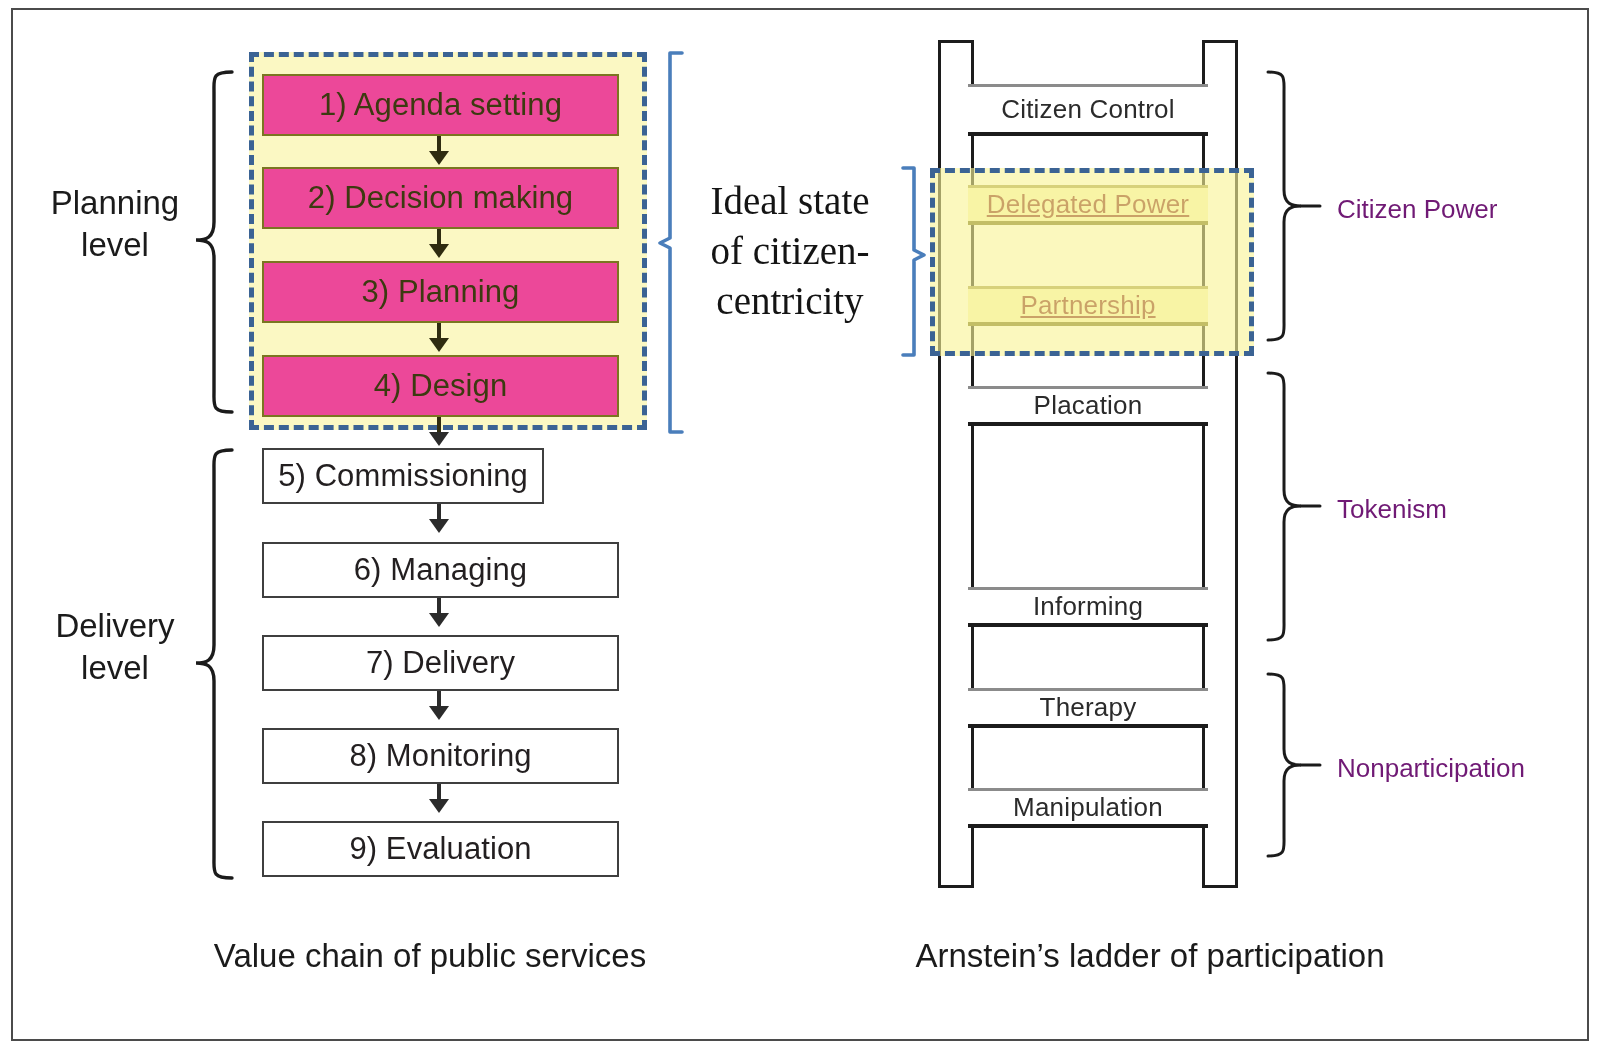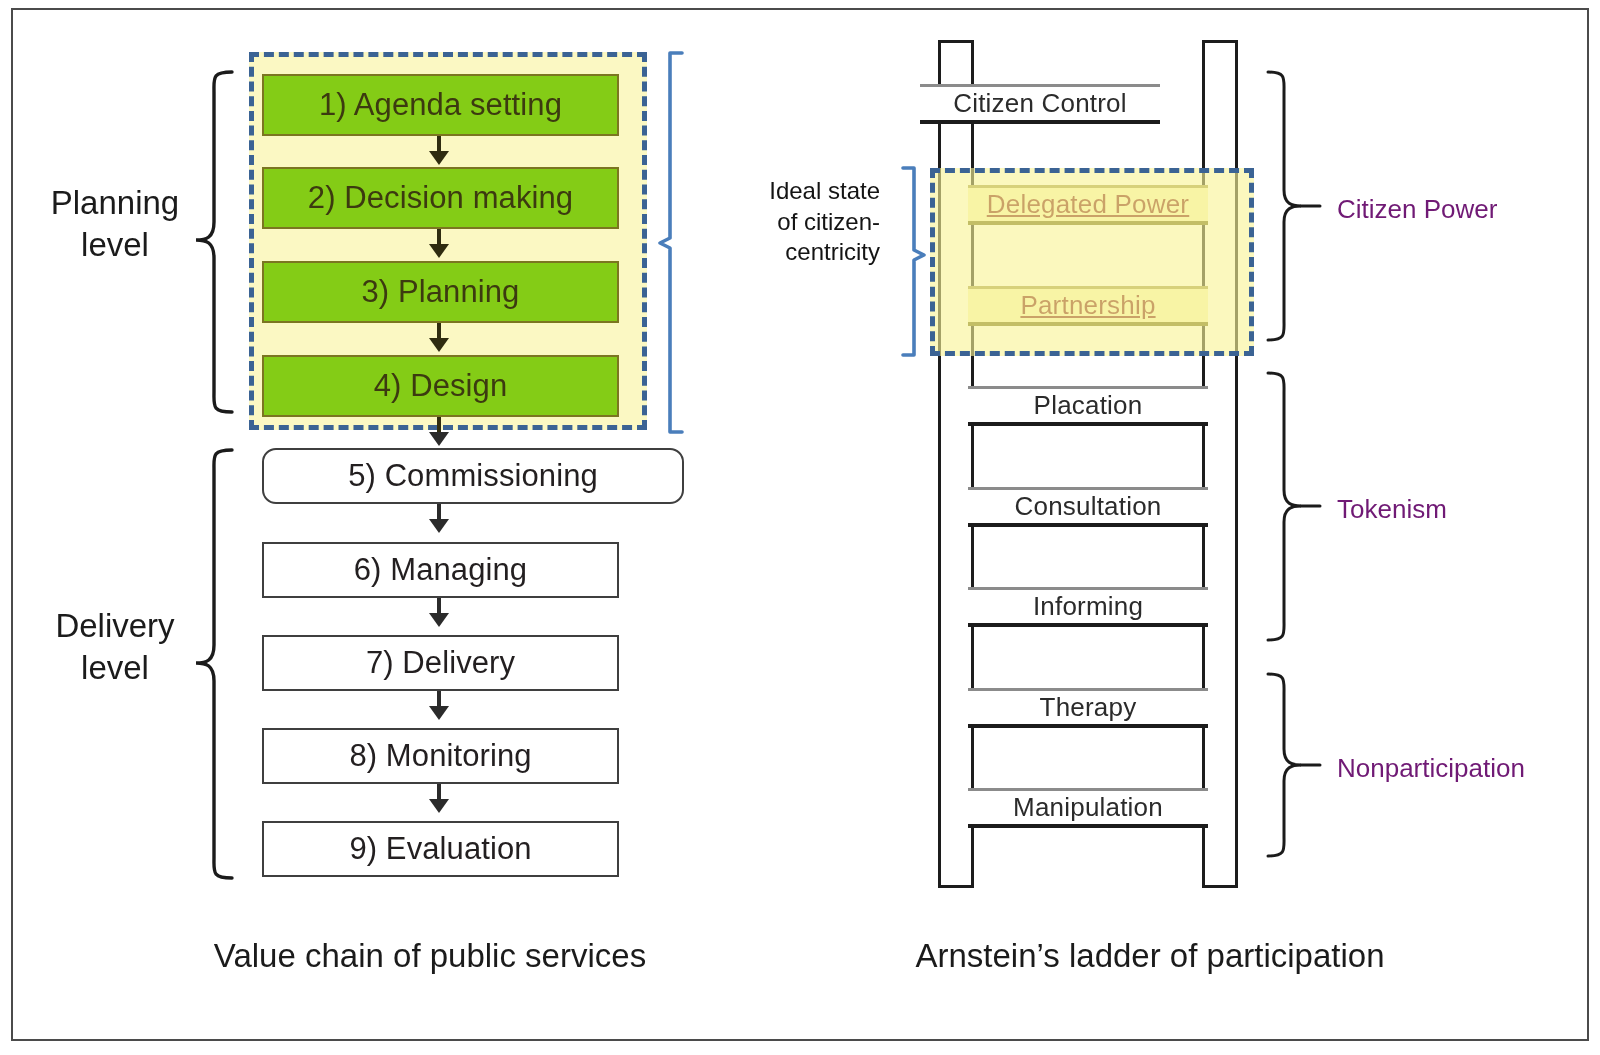--- a/index.html
+++ b/index.html
@@ -28,21 +28,21 @@
     box-sizing:border-box;
     display:flex;align-items:center;justify-content:center;
     font-size:31px;
     color:#231f20;
     background:#ffffff;
     border:2px solid #3f3f3f;
     letter-spacing:.1px;
     white-space:nowrap;
   }
   .flowbox.hl{
-    background:#84cc16;
+    background:#ec4899;
     border:2px solid #7b7521;
     color:#3c3a10;
   }
 
   
   #left-highlight{
     position:absolute;
     left:249px; top:52px;
     width:398px; height:378px;
     background:#fbf8c3;
@@ -78,23 +78,24 @@
   .caption{
     position:absolute;
     font-size:33px;color:#1b1b1b;
     text-align:center;white-space:nowrap;
   }
 
   
   #ideal-text{
     position:absolute;
     left:700px;top:176px;width:180px;
-    font-size:24px;color:#141414;
-    text-align:right;line-height:1.28;
+    font-size:39px;color:#141414;
+    text-align:center;line-height:1.28;
     white-space:pre-line;
+    font-family:Liberation Serif, serif;
   }
 
   
   .rail{
     position:absolute;
     box-sizing:border-box;
     border:3px solid #1c1c1c;
     background:#ffffff;
     width:36px;
   }
@@ -162,21 +163,21 @@
   </div>
   <div class="arrow" style="left:437px;top:323px;height:18px;"></div>
   <div class="arrowhead" style="left:429px;top:338px;"></div>
 
   <div class="flowbox hl" style="left:262px;top:355px;width:357px;height:62px;">
     <span>4) Design</span>
   </div>
   <div class="arrow" style="left:437px;top:417px;height:21px;"></div>
   <div class="arrowhead dark" style="left:429px;top:432px;"></div>
 
-  <div class="flowbox" style="left:262px;top:448px;width:422px;height:56px;border-radius:14px;">
+  <div class="flowbox" style="left:262px;top:448px;width:282px;height:56px;">
     <span>5) Commissioning</span>
   </div>
   <div class="arrow dark" style="left:437px;top:504px;height:21px;"></div>
   <div class="arrowhead dark" style="left:429px;top:519px;"></div>
 
   <div class="flowbox" style="left:262px;top:542px;width:357px;height:56px;">
     <span>6) Managing</span>
   </div>
   <div class="arrow dark" style="left:437px;top:598px;height:21px;"></div>
   <div class="arrowhead dark" style="left:429px;top:613px;"></div>
@@ -202,39 +203,36 @@
   <div class="levellabel" style="left:20px;top:605px;width:190px;">Delivery
 level</div>
 
   <div id="ideal-text">Ideal state
 of citizen-
 centricity</div>
 
   <div class="rail" style="left:938px;top:40px;height:848px;"></div>
   <div class="rail" style="left:1202px;top:40px;height:848px;"></div>
 
-  <div class="rung" style="left:920px;top:84px;width:240px;height:40px;text-align:right;">
+  <div class="rung" style="left:968px;top:84px;width:240px;height:52px;text-align:right;">
     <span>Citizen Control</span>
   </div>
 
   <div class="rung tinted" style="left:968px;top:185px;width:240px;height:40px;">
     <span>Delegated Power</span>
   </div>
 
   <div class="rung" style="left:968px;top:386px;width:240px;height:40px;">
     <span>Placation</span>
   </div>
 
   <div class="rung tinted" style="left:968px;top:286px;width:240px;height:40px;">
     <span>Partnership</span>
   </div>
 
-  <div class="rung" style="left:968px;top:487px;width:240px;height:40px;">
-    <span>Consultation</span>
-  </div>
 
   <div class="rung" style="left:968px;top:587px;width:240px;height:40px;">
     <span>Informing</span>
   </div>
 
   <div class="rung" style="left:968px;top:688px;width:240px;height:40px;justify-content:center;">
     <span>Therapy</span>
   </div>
 
   <div class="rung" style="left:968px;top:788px;width:240px;height:40px;">

